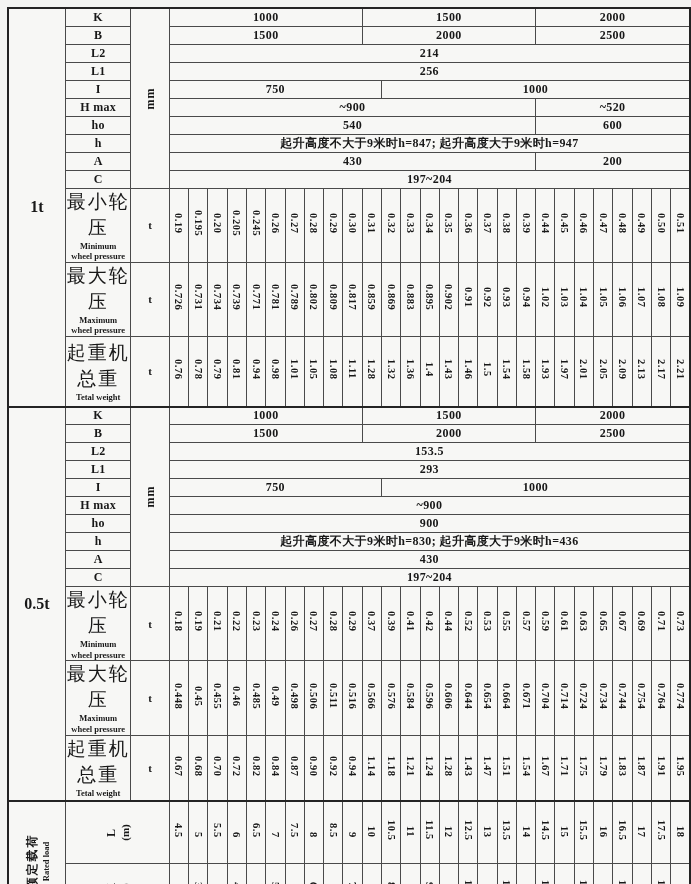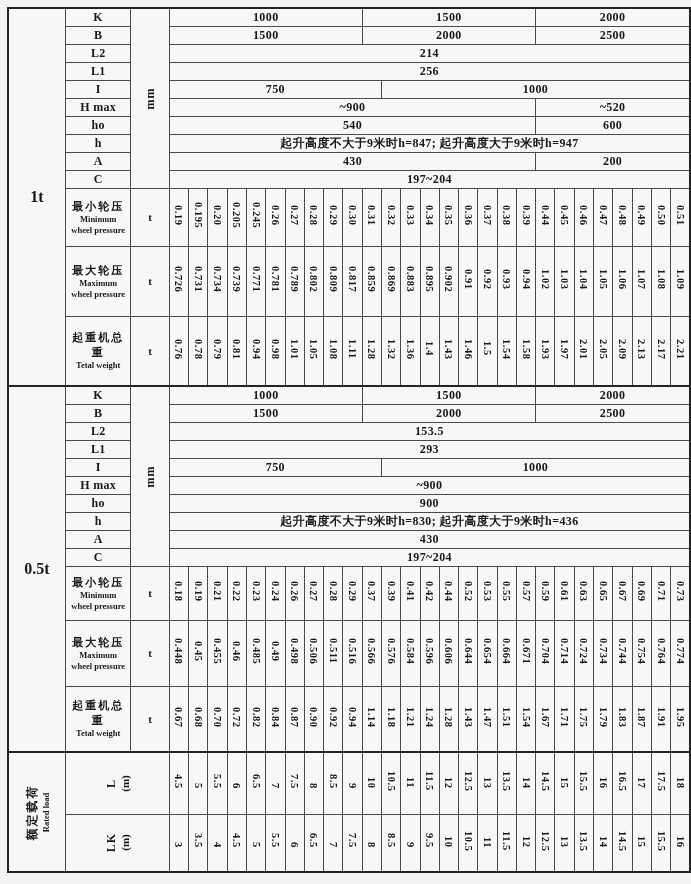--- a/index.html
+++ b/index.html
@@ -22,21 +22,21 @@
     padding:0;
     text-align:center;
     vertical-align:middle;
     overflow:hidden;
   }
   tr.section-start td{border-top:2px solid #242424;}
   td.load-cell{font-weight:bold;font-size:16px;}
   td.spec-label{font-weight:bold;font-size:12px;letter-spacing:.3px;}
   td.spec-val{font-weight:bold;font-size:12px;letter-spacing:.4px;}
   td.unit-cell{font-weight:bold;font-size:11px;}
-  td.metric-label .zh{font-weight:bold;font-size:11px;letter-spacing:2px;}
+  td.metric-label .zh{font-weight:normal;font-size:19px;letter-spacing:2px;}
   td.metric-label .en{font-weight:bold;font-size:8.5px;line-height:1.25;}
   .vnum{
     writing-mode:vertical-rl;
     text-orientation:sideways;
     white-space:nowrap;
     font-weight:bold;
     font-size:10.5px;
     letter-spacing:.5px;
     display:inline-block;
   }

